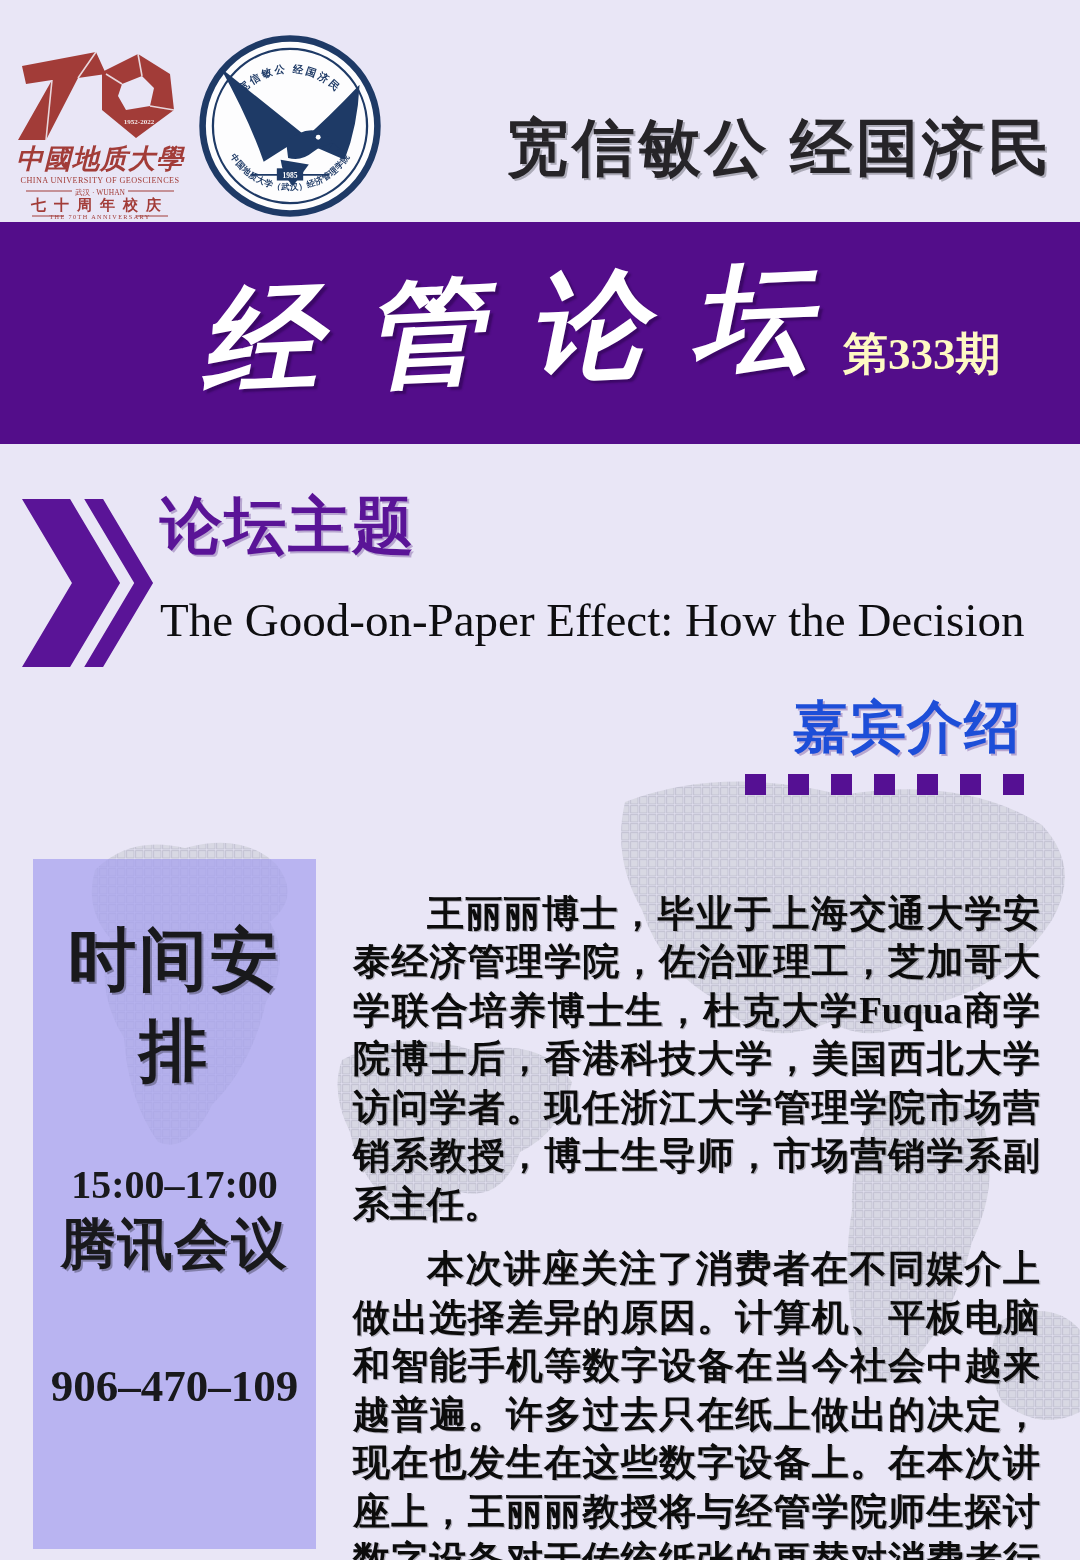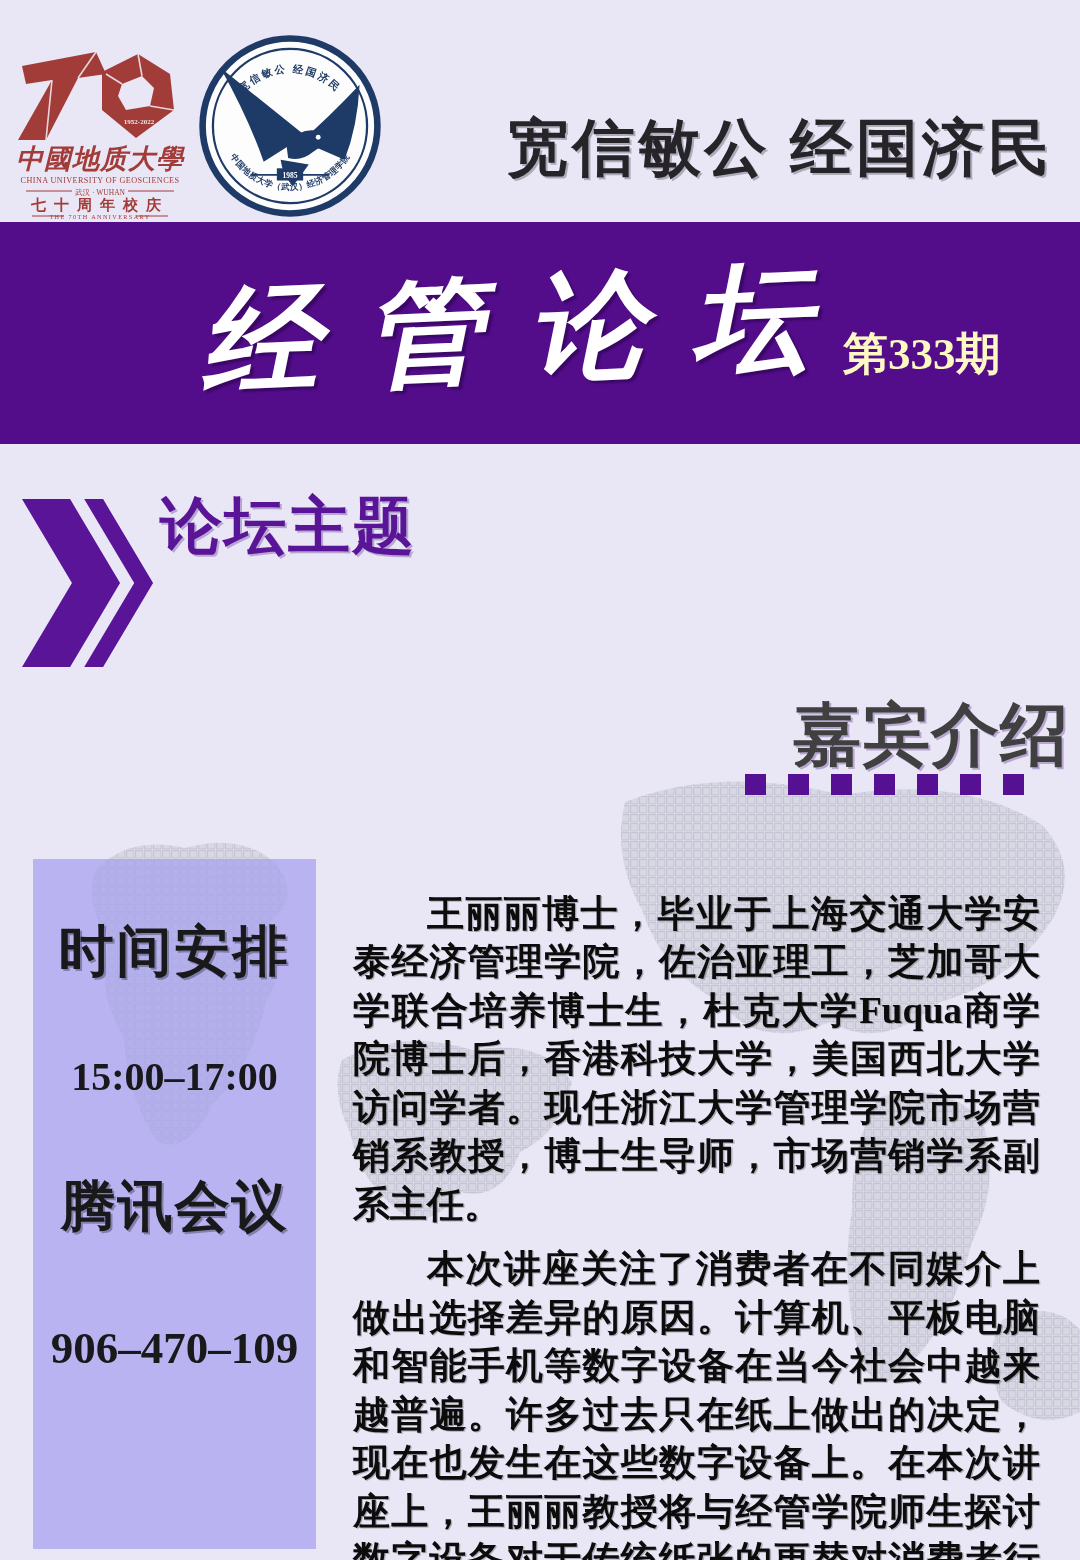--- a/index.html
+++ b/index.html
@@ -49,35 +49,35 @@
     position:absolute;left:160px;top:142px;width:910px;z-index:2;
     font-size:47px;color:#0e0e10;line-height:1.48;font-weight:500;
   }
   .intro{
     position:absolute;left:33px;top:246px;width:724px;z-index:2;
     font-size:38px;font-weight:900;color:#0c0c0c;line-height:1.5;
     text-indent:2em;text-shadow:1.5px 1.5px 0 rgba(40,40,40,.35);
   }
   .guest-heading{
     position:absolute;left:793px;top:246px;z-index:2;
-    font-size:68px;font-weight:900;color:#404040;
+    font-size:56px;font-weight:900;color:#1d4ed8;
     letter-spacing:1px;text-shadow:2px 2px 0 rgba(70,20,120,.3);white-space:nowrap;
   }
   .squares{position:absolute;left:745px;top:330px;z-index:2;display:flex;gap:22px;}
   .squares .sq{width:21px;height:21px;background:#551093;}
   .sidebar{
     position:absolute;left:33px;top:415px;width:283px;height:690px;z-index:1;
     background:rgba(166,161,238,0.72);
     display:flex;flex-direction:column;align-items:center;text-align:center;
     color:#19191c;
   }
-  .sb-heading{margin-top:56px;font-size:55px;font-weight:900;letter-spacing:3px;text-shadow:2px 2px 0 rgba(30,30,40,.35);}
+  .sb-heading{margin-top:56px;font-size:68px;font-weight:900;letter-spacing:3px;text-shadow:2px 2px 0 rgba(30,30,40,.35);}
   .sb-date{margin-top:88px;font-size:41px;font-weight:900;}
   .sb-time{margin-top:64px;font-size:40px;font-weight:900;}
-  .sb-platform{margin-top:70px;font-size:55px;font-weight:900;letter-spacing:2px;text-shadow:2px 2px 0 rgba(30,30,40,.35);}
+  .sb-platform{font-size:55px;font-weight:900;letter-spacing:2px;text-shadow:2px 2px 0 rgba(30,30,40,.35);}
   .sb-id{margin-top:78px;font-size:45px;font-weight:900;}
   .bio{
     position:absolute;left:337px;top:430px;width:719px;z-index:2;
     font-size:37px;font-weight:900;color:#0c0c0c;line-height:1.31;
     text-align:justify;text-shadow:1.3px 1.3px 0 rgba(40,40,40,.3);
   }
   .bio p{margin:16px;text-indent:2em;}
 </style>
 </head>
 <body>
@@ -158,20 +158,21 @@
         <path d="M1002,560 Q1052,538 1080,570 L1080,652 Q1040,672 1002,642 Q980,600 1002,560 Z"></path>
       </g>
     </svg>
 
     <svg class="chevron" viewBox="0 0 140 178">
       <path d="M0,0 L51,0 L104,89 L51,178 L0,178 L53,89 Z" fill="#5a1497"></path>
       <path d="M66,0 L86,0 L139,89 L86,178 L66,178 L119,89 Z" fill="#5a1497"></path>
     </svg>
     <div class="topic-heading">论坛主题</div>
     <div class="topic-title">
+      <div>The Good-on-Paper Effect: How the Decision</div>
     </div>
 
 
     <div class="guest-heading">嘉宾介绍</div>
     <div class="squares">
       <div class="sq"></div>
       <div class="sq"></div>
       <div class="sq"></div>
       <div class="sq"></div>
       <div class="sq"></div>

